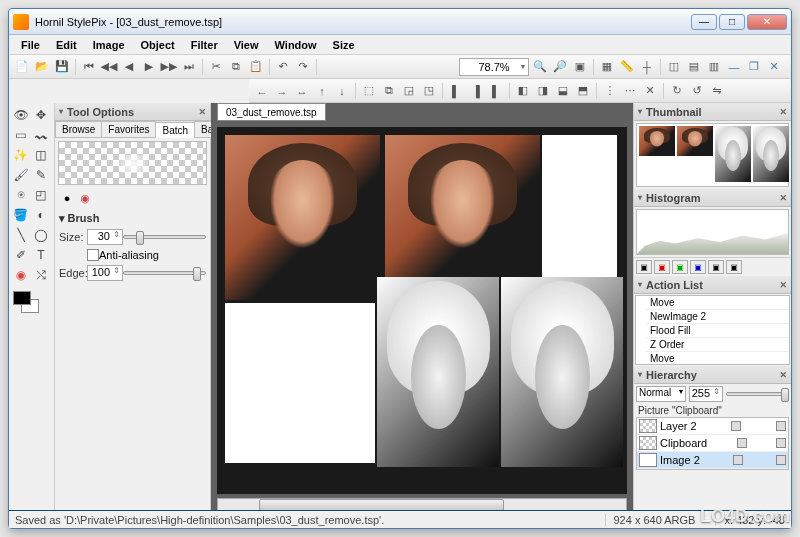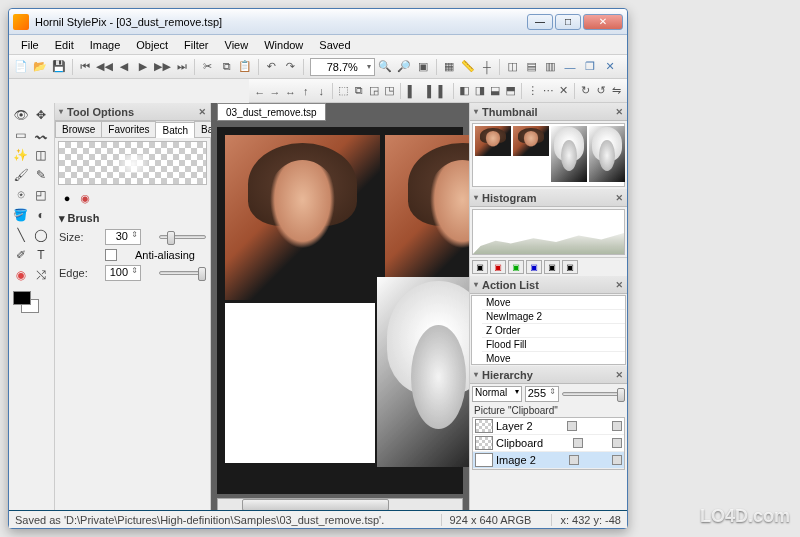--- a/index.html
+++ b/index.html
@@ -1,25 +1,25 @@
 <!DOCTYPE html>
 <html><head>
 <meta charset="utf-8">
 <style>
 * { margin: 0; padding: 0; box-sizing: border-box; font-family: Tahoma, Arial, sans-serif; font-size: 11px; }
 body { background: #e8e8e8; width: 800px; height: 537px; overflow: hidden; position: relative; }
-.window { position: absolute; left: 8px; top: 8px; width: 620px; height: 521px; background: #f0f0f0; border: 1px solid #4a7ab0; border-radius: 4px; box-shadow: 0 4px 12px rgba(0,0,0,0.3); }
+.window { position: absolute; left: 8px; top: 8px; width: 784px; height: 521px; background: #f0f0f0; border: 1px solid #4a7ab0; border-radius: 4px; box-shadow: 0 4px 12px rgba(0,0,0,0.3); }
 .titlebar { height: 26px; background: linear-gradient(to bottom, #fdfdfe, #e6edf6 50%, #d9e3f0); display: flex; align-items: center; padding: 0 4px; border-radius: 4px 4px 0 0; border-bottom: 1px solid #a9bdd6; }
 .titlebar .app-icon { width: 16px; height: 16px; background: linear-gradient(135deg,#ffae00,#ff6a00); border-radius: 2px; margin-right: 6px; }
 .titlebar .title { color: #000; flex: 1; }
 .win-btns { display: flex; gap: 2px; }
 .win-btn { width: 26px; height: 16px; border: 1px solid #7a9cc6; border-radius: 3px; display: flex; align-items: center; justify-content: center; font-size: 10px; background: linear-gradient(#f0f5fb,#d5e2f2);}
 .win-btn.close { background: linear-gradient(#f2a29b,#d86b5c); color: #fff; width: 40px; }
 .menubar { height: 20px; display: flex; align-items: center; padding: 0 4px; background: #f0f0f0; border-bottom: 1px solid #d0d0d0; }
-.menubar span { padding: 0 8px; cursor: default; }
+.menubar span { padding: 0 8px; cursor: default; font-weight: bold; }
 .main-toolbar { height: 24px; display: flex; align-items: center; padding: 0 4px; gap: 2px; background: linear-gradient(#fafafa,#e6e6e6); border-bottom: 1px solid #ccc; }
 .tool-icon { width: 18px; height: 18px; display: flex; align-items: center; justify-content: center; border: 1px solid transparent; border-radius: 2px; cursor: pointer; color: #555; font-size: 11px; }
 .tool-sep { width: 1px; height: 16px; background: #ccc; margin: 0 2px; }
 .zoom-box { width: 70px; height: 18px; border: 1px solid #aaa; background: #fff; display: flex; align-items: center; justify-content: center; position: relative; }
 .zoom-box::after { content: "▾"; position: absolute; right: 3px; font-size: 8px; color: #666; }
 .sub-toolbar { height: 24px; display: flex; align-items: center; padding: 0 4px; gap: 2px; background: linear-gradient(#fafafa,#e6e6e6); border-bottom: 1px solid #ccc; margin-left: 240px; }
 .body { display: flex; height: calc(100% - 110px); }
 .toolbox { width: 46px; background: #f0f0f0; border-right: 1px solid #ccc; padding: 2px; display: flex; flex-direction: column; gap: 0; }
 .toolbox-row { display: flex; gap: 0; }
 .tbx { width: 20px; height: 20px; border: 1px solid transparent; display: flex; align-items: center; justify-content: center; color: #444; cursor: pointer; font-size: 12px; }
@@ -30,21 +30,21 @@
 .panel-header { height: 18px; background: linear-gradient(#e8e8e8,#d8d8d8); border-bottom: 1px solid #bbb; display: flex; align-items: center; padding: 0 4px; font-weight: bold; color: #444; }
 .panel-header .closep { margin-left: auto; font-size: 9px; color: #666; cursor: pointer; }
 .panel-header .arrowp { font-size: 8px; margin-right: 4px; color: #666; }
 .tabs { display: flex; border-bottom: 1px solid #bbb; background: #e4e4e4; }
 .tab { padding: 2px 6px; border: 1px solid #bbb; border-bottom: none; background: #eee; margin-right: -1px; cursor: pointer; font-size: 10px; }
 .tab.active { background: #fff; position: relative; top: 1px; }
 .checker { height: 44px; background: repeating-conic-gradient(#ccc 0 25%, #fff 0 50%) 0 0/12px 12px; margin: 3px; border: 1px solid #bbb; position: relative; }
 .checker::after { content: ""; position: absolute; left: 40%; top: 30%; width: 30px; height: 18px; background: radial-gradient(circle, rgba(255,255,255,0.9), rgba(255,255,255,0)); }
 .brush-section { padding: 4px; font-size: 10px; }
 .brush-section .hdr { font-weight: bold; color: #333; margin-bottom: 4px; }
-.brush-row { display: flex; align-items: center; margin-bottom: 4px; gap: 18px; }
+.brush-row { display: flex; align-items: center; margin-bottom: 4px; gap: 0; }
 .brush-row label { width: 28px; color: #333; }
 .numbox { width: 36px; height: 16px; border: 1px solid #aaa; background: #fff; text-align: right; padding-right: 12px; position: relative; }
 .numbox::after { content: "⇕"; position: absolute; right: 2px; font-size: 8px; color: #666; }
 .slider { flex: 1; height: 4px; background: linear-gradient(#ccc,#eee); border: 1px solid #999; border-radius: 2px; position: relative; }
 .slider .thumb { position: absolute; top: -5px; width: 8px; height: 14px; background: linear-gradient(#f0f0f0,#ccc); border: 1px solid #888; border-radius: 2px; }
 .chk { width: 12px; height: 12px; border: 1px solid #888; background: #fff; }
 .canvas-area { flex: 1; background: #606060; position: relative; overflow: hidden; }
 .doc-tab { position: absolute; top: 0; left: 6px; height: 18px; background: #fff; border: 1px solid #888; padding: 1px 8px; font-size: 10px; display: flex; align-items: center; }
 .canvas { position: absolute; top: 24px; left: 6px; right: 6px; bottom: 18px; background: #1a1a1a; }
 .img-rect { position: absolute; }
@@ -103,21 +103,21 @@
   </div>
 
   <div class="menubar">
     <span>File</span>
     <span>Edit</span>
     <span>Image</span>
     <span>Object</span>
     <span>Filter</span>
     <span>View</span>
     <span>Window</span>
-    <span>Saved</span>
+    <span>Size</span>
   </div>
 
   <div class="main-toolbar">
     <div class="tool-icon">📄</div>
     <div class="tool-icon">📂</div>
     <div class="tool-icon">💾</div>
     <div class="tool-sep"></div>
     <div class="tool-icon">⏮</div>
     <div class="tool-icon">◀◀</div>
     <div class="tool-icon">◀</div>
@@ -341,22 +341,22 @@
 
       <div class="action-list">
         <div class="panel-header">
             <span class="arrowp">▾</span>
             <span>Action List</span>
             <span class="closep">✕</span>
           </div>
         <div class="action-items">
           <div>Move</div>
           <div>NewImage 2</div>
+          <div>Flood Fill</div>
           <div>Z Order</div>
-          <div>Flood Fill</div>
           <div>Move</div>
         </div>
       </div>
 
       <div class="panel-header">
           <span class="arrowp">▾</span>
           <span>Hierarchy</span>
           <span class="closep">✕</span>
         </div>
       <div class="hierarchy-body">

